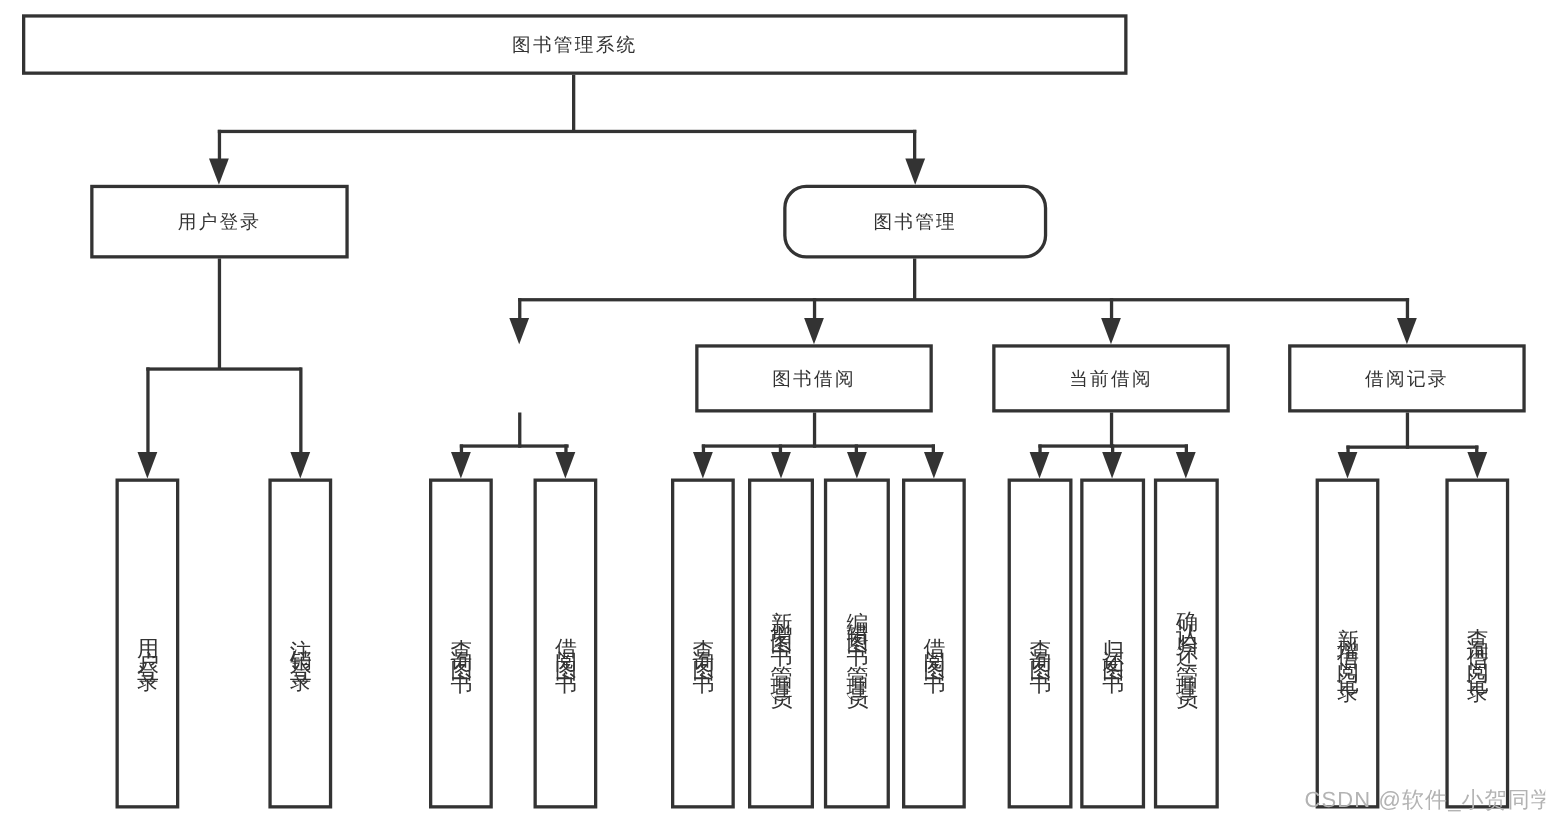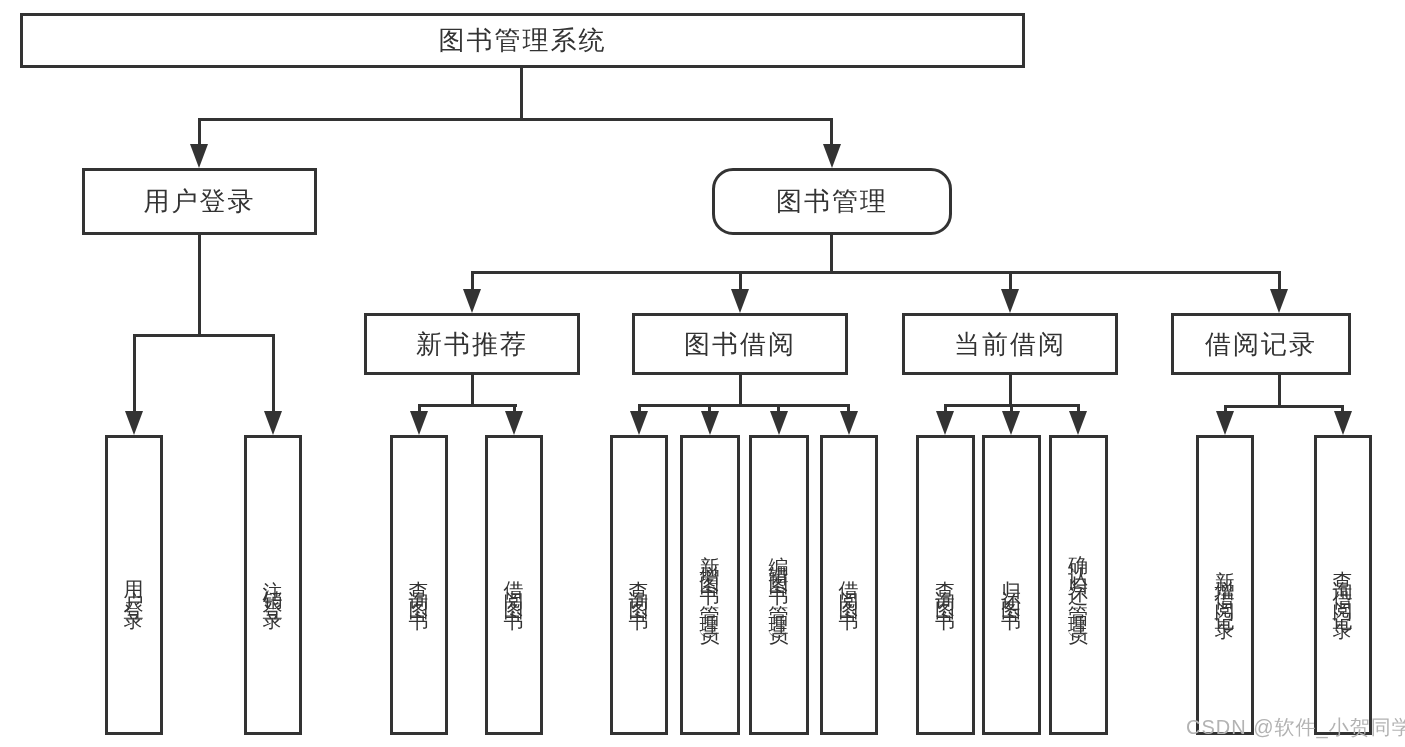--- a/index.html
+++ b/index.html
@@ -11,21 +11,21 @@
     overflow:hidden;
   }
   .box{
     position:absolute;
     box-sizing:border-box;
     background:#ffffff;
     border:3px solid #333333;
     display:flex;
     align-items:center;
     justify-content:center;
-    font-size:26px;
+    font-size:17px;
     color:#333333;
     letter-spacing:2px;
     white-space:nowrap;
   }
   .vbox{
     position:absolute;
     box-sizing:border-box;
     background:#ffffff;
     border:3px solid #333333;
     display:flex;
@@ -86,24 +86,23 @@
   <div class="hl" style="left:471px;top:271px;width:810px;"></div>
   <div class="vl" style="left:471px;top:271px;height:20px;"></div>
   <div class="vl" style="left:739px;top:271px;height:20px;"></div>
   <div class="vl" style="left:1009px;top:271px;height:20px;"></div>
   <div class="vl" style="left:1278px;top:271px;height:20px;"></div>
   <div class="arw" style="left:463px;top:289px;"></div>
   <div class="arw" style="left:731px;top:289px;"></div>
   <div class="arw" style="left:1001px;top:289px;"></div>
   <div class="arw" style="left:1270px;top:289px;"></div>
 
-  <div class="box" style="left:364px;top:313px;width:216px;height:62px;">新书推荐</div>
   <div class="box" style="left:902px;top:313px;width:216px;height:62px;">当前借阅</div>
   <div class="box" style="left:632px;top:313px;width:216px;height:62px;">图书借阅</div>
-  <div class="box" style="left:1171px;top:313px;width:180px;height:62px;">借阅记录</div>
+  <div class="box" style="left:1171px;top:313px;width:216px;height:62px;">借阅记录</div>
 
   <div class="vl" style="left:471px;top:375px;height:32px;"></div>
   <div class="hl" style="left:418px;top:404px;width:99px;"></div>
   <div class="vl" style="left:418px;top:404px;height:9px;"></div>
   <div class="vl" style="left:513px;top:404px;height:9px;"></div>
   <div class="arw" style="left:410px;top:411px;"></div>
   <div class="arw" style="left:505px;top:411px;"></div>
 
   <div class="vl" style="left:739px;top:375px;height:32px;"></div>
   <div class="hl" style="left:638px;top:404px;width:212px;"></div>

